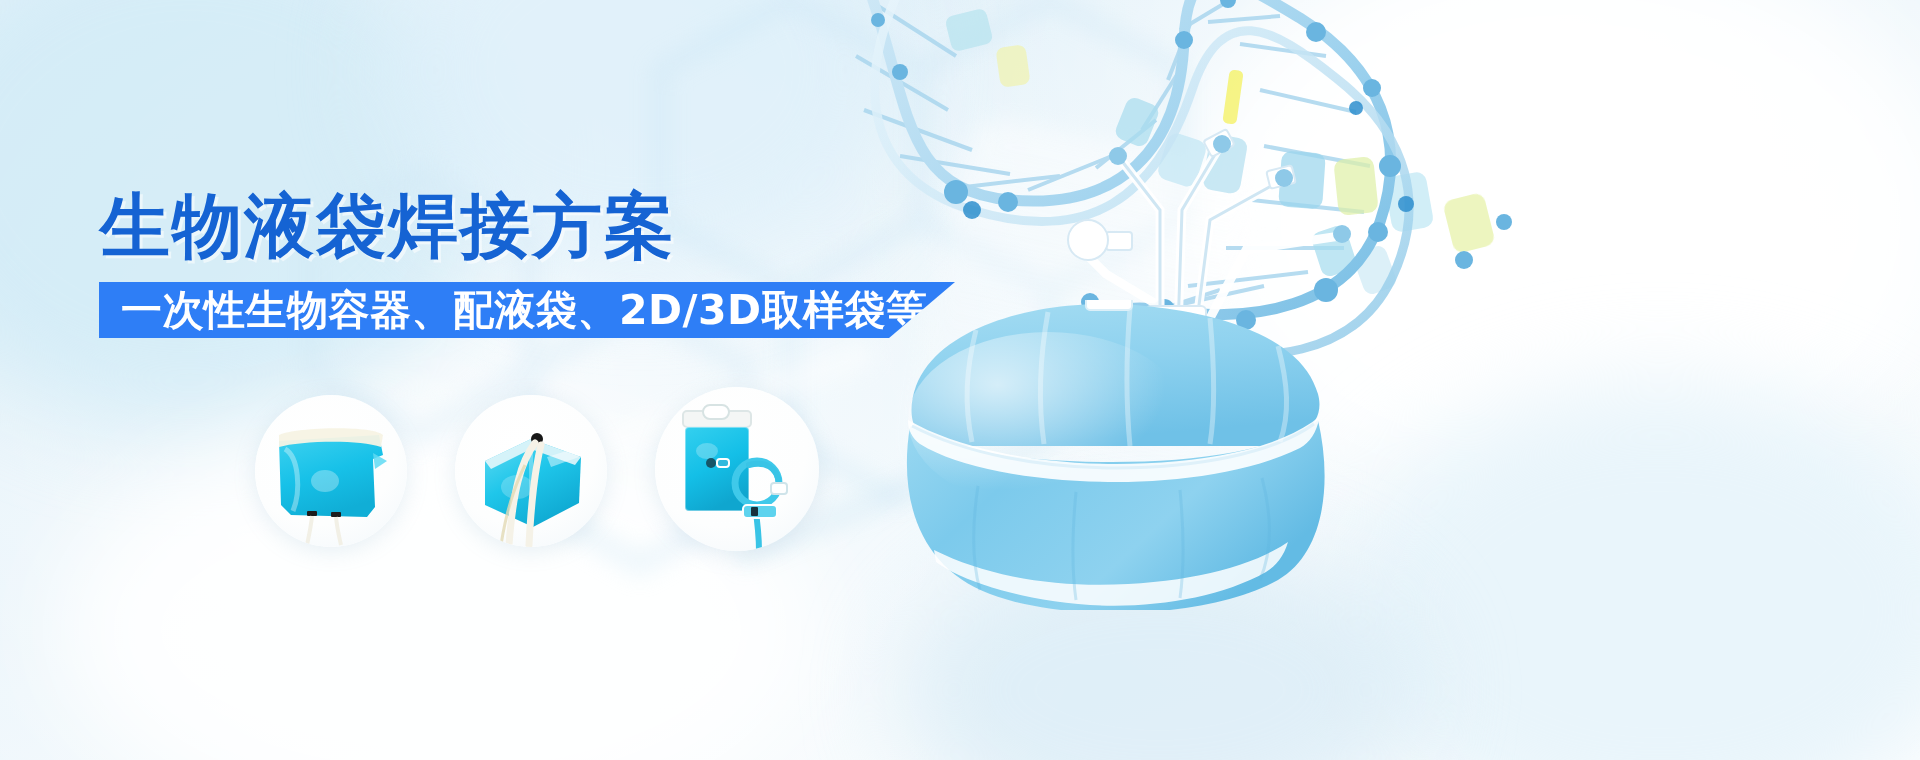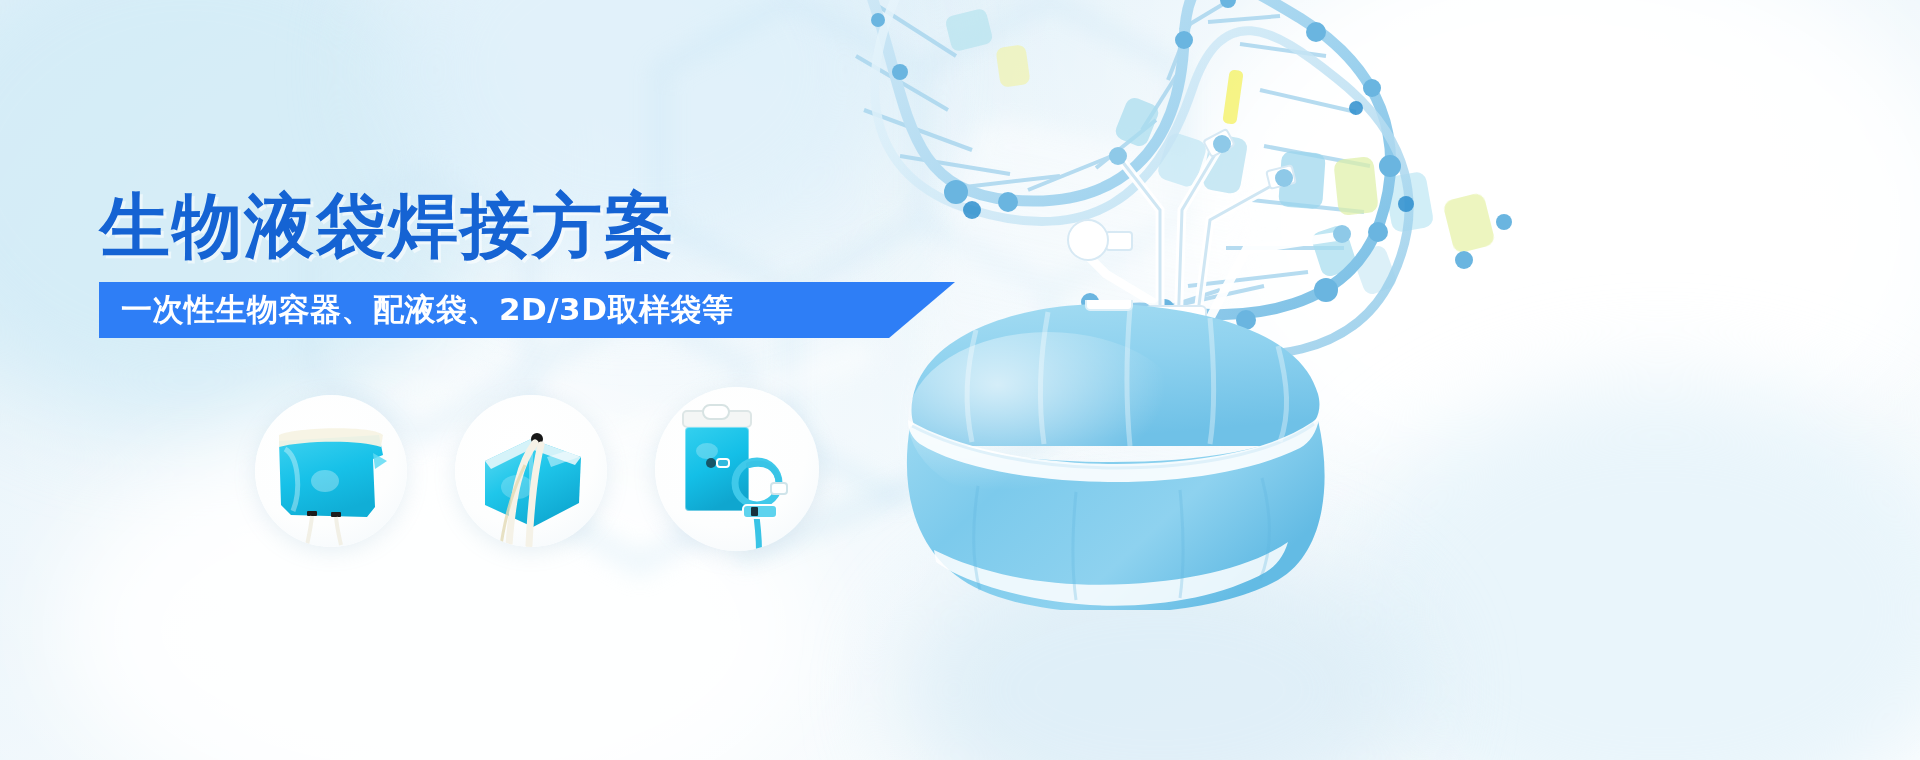--- a/index.html
+++ b/index.html
@@ -42,21 +42,21 @@
 
   
   .subbanner{
     position:absolute;left:99px;top:282px;
     width:856px;height:56px;
     background:#2e7ef6;
     clip-path:polygon(0 0, 100% 0, 92.3% 100%, 0% 100%);
     display:flex;align-items:center;
   }
   .subbanner-text{
-    color:#ffffff;font-size:31px;font-weight:bold;
+    color:#ffffff;font-size:41px;font-weight:bold;
     letter-spacing:.5px;margin-left:22px;white-space:nowrap;
     font-family:"DejaVu Sans","Liberation Sans",sans-serif;
   }
 
   
   .thumbs{position:absolute;left:255px;top:385px;width:620px;height:200px;}
   .thumb{
     position:absolute;width:152px;height:152px;border-radius:50%;
     background:radial-gradient(circle at 42% 34%, #ffffff 0%, #fdfefe 58%, #f1f7fb 100%);
     box-shadow:0 4px 22px rgba(120,165,195,.18);

